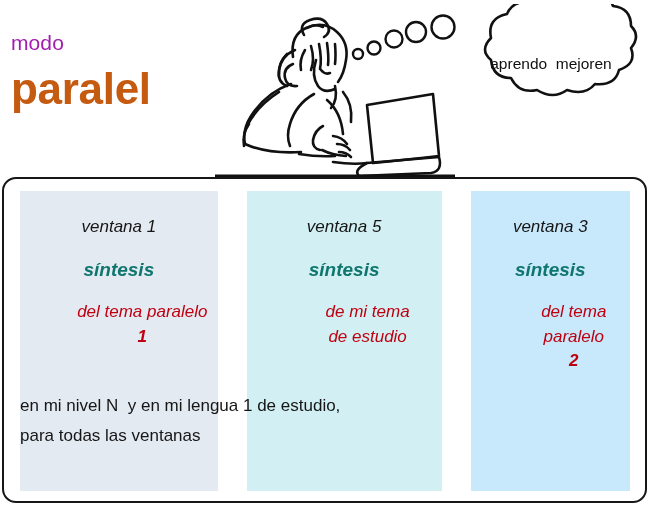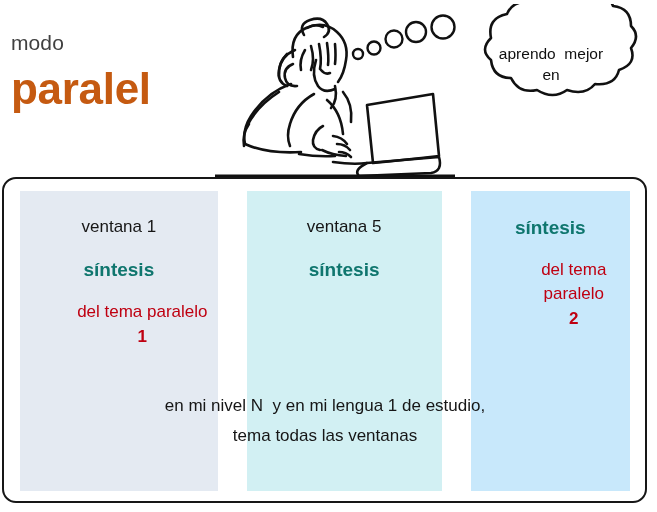--- a/index.html
+++ b/index.html
@@ -20,21 +20,21 @@
     position: absolute;
     left: 0; top: 0;
     width: 657px;
     height: 177px;
   }
   .mode-word {
     position: absolute;
     left: 11px;
     top: 32px;
     font-size: 21px;
-    color: #404040;
+    color: #a21caf;
     letter-spacing: 0.1px;
     line-height: 1;
   }
   .mode-name {
     position: absolute;
     left: 11px;
     top: 67px;
     font-size: 44px;
     font-weight: bold;
     color: #c55a11;
@@ -60,21 +60,21 @@
     width: 208px;
     height: 120px;
   }
   #thought-bubble svg { display: block; }
   .bubble-lines {
     position: absolute;
     left: 0; top: 0;
     width: 208px;
     height: 120px;
     display: flex;
-    flex-direction: column;
+    flex-direction: row;
     align-items: center;
     justify-content: center;
     pointer-events: none;
   }
   .bubble-line {
     font-size: 15.5px;
     color: #101010;
     line-height: 1.38;
     text-align: center;
     white-space: pre;
@@ -94,20 +94,21 @@
   }
 
   #columns-row {
     position: absolute;
     left: 16px;
     top: 12px;
     width: 610px;
     height: 240px;
     display: flex;
     gap: 29px;
+    font-style: italic;
   }
   .column {
     position: relative;
     height: 300px;
   }
   .col-1 { width: 207px; background: #e4eaf2; }
   .col-2 { width: 204px; background: #d2f0f3; }
   .col-3 { width: 167px; background: #c8e8fb; }
 
   .col-inner {
@@ -141,21 +142,20 @@
     font-weight: bold;
     display: block;
   }
 
   
   #caption {
     position: absolute;
     left: 16px;
     top: 212px;
     width: 610px;
-    text-align: center;
     pointer-events: none;
   }
   .caption-line {
     font-size: 17px;
     color: #161616;
     line-height: 1.75;
     white-space: pre;
   }
 </style>
 </head>
@@ -261,33 +261,38 @@
           <span>del tema paralelo</span>
           <span class="emph">1</span>
         </div>
       </div>
     </div>
 
     <div class="column col-2">
       <div class="col-inner">
         <div class="col-title">ventana 5</div>
         <div class="col-synth">síntesis</div>
+        <div class="col-desc">
+          <span>de mi tema</span>
+          <span class="emph" style="font-weight:normal">de estudio</span>
+        </div>
       </div>
     </div>
 
     <div class="column col-3">
       <div class="col-inner">
+        <div class="col-title">ventana 3</div>
         <div class="col-synth">síntesis</div>
         <div class="col-desc">
           <span>del tema paralelo</span>
           <span class="emph">2</span>
         </div>
       </div>
     </div>
 
   </div>
 
   <div id="caption">
     <div class="caption-line">en mi nivel N  y en mi lengua 1 de estudio,</div>
-    <div class="caption-line">tema todas las ventanas</div>
+    <div class="caption-line">para todas las ventanas</div>
   </div>
 
 </div>
 
 </body></html>

